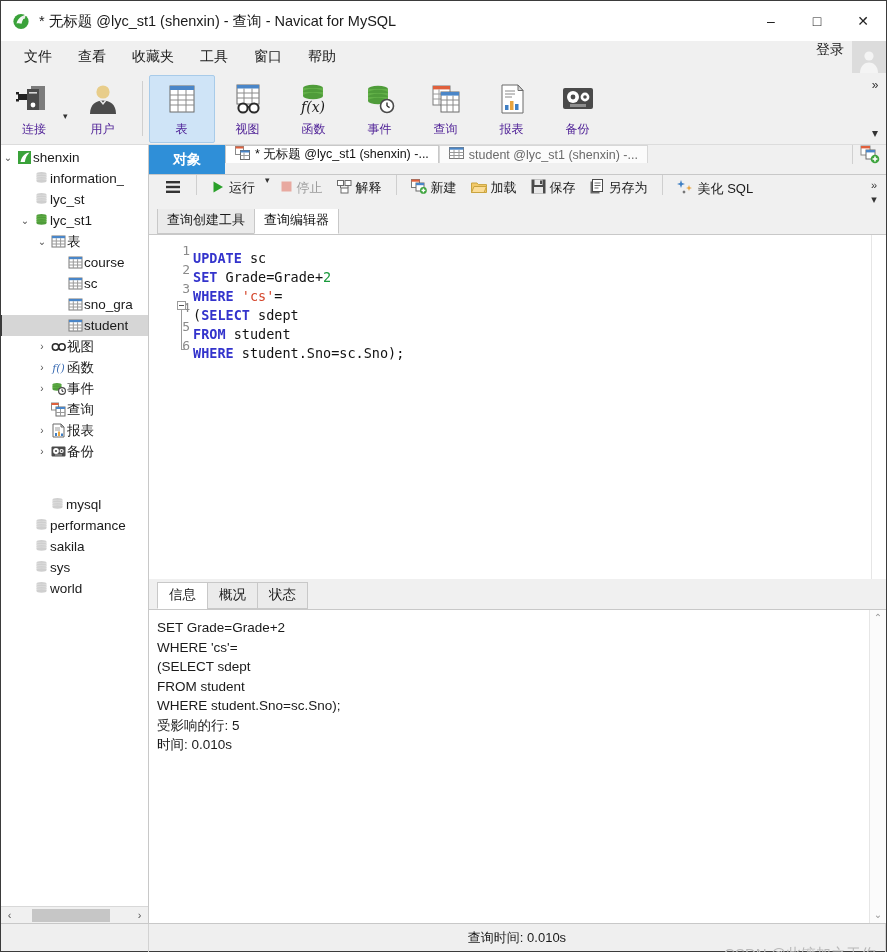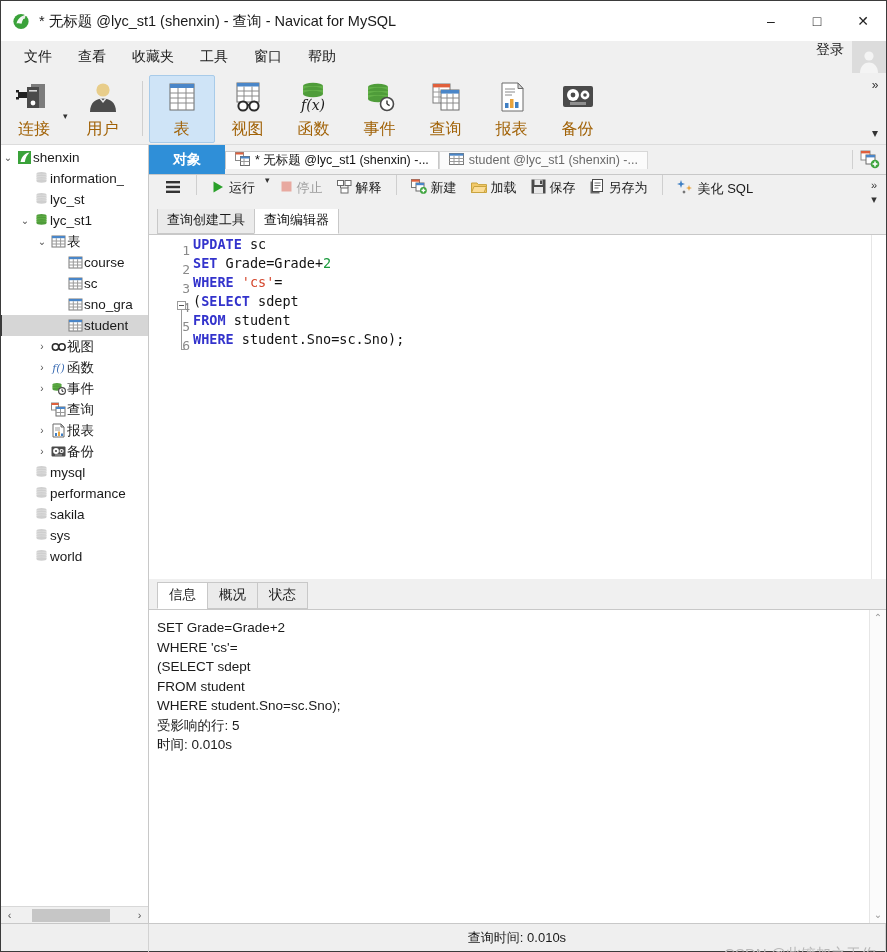--- a/index.html
+++ b/index.html
@@ -53,21 +53,21 @@
   }
   .tb-group { display: flex; align-items: center; }
   .tb-sep { width: 1px; background: #cfcfcf; margin: 8px 6px; }
   .tb-btn {
     width: 66px; height: 68px; display: flex; flex-direction: column;
     align-items: center; justify-content: center; gap: 3px;
     border: 1px solid transparent; border-radius: 2px; margin: 6px 0;
   }
   .tb-btn.active { background: #cfe4f7; border-color: #a8cbe9; }
   .tb-ico { height: 38px; display: flex; align-items: center; justify-content: center; }
-  .tb-lbl { font-size: 16px; color: #a16207; }
+  .tb-lbl { font-size: 12px; color: #4c1d95; }
   .tb-caret {
     font-size: 9px; color: #333; align-self: center; margin-left: -4px;
     margin-right: 2px; padding-top: 14px;
   }
   .tb-overflow {
     position: absolute; right: 2px; top: 0; height: 72px; width: 18px;
     display: flex; flex-direction: column; align-items: center;
     justify-content: space-between; padding: 6px 0;
   }
   .tb-overflow span { font-size: 12px; color: #333; line-height: 1; }
@@ -112,21 +112,21 @@
   .rightpane { flex: 1 1 auto; display: flex; flex-direction: column; min-width: 0; background: #f0f0f0; }
 
   .tabstrip {
     height: 30px; flex: 0 0 30px; display: flex; align-items: stretch;
     background: #f0f0f0; border-bottom: 1px solid #c8c8c8;
   }
   .obj-tab {
     width: 76px; background: #2f8fd8; color: #fff; font-size: 14px;
     display: flex; align-items: center; justify-content: center; font-weight: bold;
   }
-  .doc-tabs { display: flex; align-items: center; flex: 1; min-width: 0; }
+  .doc-tabs { display: flex; align-items: flex-start; flex: 1; min-width: 0; }
   .doc-tab {
     display: flex; align-items: center; gap: 5px; padding: 0 9px;
     font-size: 12.5px; color: #333; background: #f0f0f0; white-space: nowrap;
     max-width: 260px;
   }
   .doc-tab.active { background: #ffffff; border: 1px solid #c8c8c8; border-bottom: none; color: #111; }
   .doc-tab.inactive { background: #fbfbfb; border: 1px solid #d7d7d7; border-bottom: none; color: #6a6a6a; }
   .tab-filler { flex: 1; }
   .tab-newbtn {
     width: 34px; display: flex; align-items: center; justify-content: center;
@@ -182,21 +182,21 @@
   .fold-box::after {
     content: ""; position: absolute; left: 1px; top: 3px; width: 5px; height: 1px; background: #555;
   }
   .fold-line {
     position: absolute; left: 4px; top: 69px; width: 1px; height: 40px; background: #9b9b9b;
   }
   .fold-tick {
     position: absolute; left: 4px; top: 108px; width: 6px; height: 1px; background: #9b9b9b;
   }
   .code {
-    flex: 1 1 auto; padding-top: 0;
+    flex: 1 1 auto; padding-top: 14px;
     font-family: "DejaVu Sans Mono", monospace; font-size: 13.5px; color: #111;
   }
   .cline { height: 19px; line-height: 19px; white-space: pre; }
   .kw { color: #3333cc; font-weight: bold; }
   .str { color: #d4442a; }
   .num { color: #1a9a3c; }
   .vscroll-e {
     position: absolute; right: 0; top: 0; bottom: 0; width: 15px;
     background: #ffffff; border-left: 1px solid #e6e6e6;
   }
@@ -631,21 +631,21 @@
                 <rect x="0.5" y="2.5" width="14" height="10" rx="1" fill="#4a4a4a"></rect>
                 <circle cx="5" cy="7" r="2.9" fill="#fff"></circle>
                 <circle cx="5" cy="7" r="1.1" fill="#4a4a4a"></circle>
                 <circle cx="10.6" cy="7" r="2.1" fill="#fff"></circle>
                 <circle cx="10.6" cy="7" r="0.9" fill="#4a4a4a"></circle>
                 <rect x="4" y="10.2" width="7" height="1.5" fill="#8f8f8f"></rect>
               </svg>
             </span>
             <span class="tlbl">备份</span>
           </div>
-          <div class="tnode" style="padding-left: 17px;">
+          <div class="tnode" style="padding-left: 33px; margin-top: 32px;">
             <span class="twist"></span>
             <span class="tico">
               <svg width="15" height="15" viewBox="0 0 15 15">
                 <ellipse cx="7.5" cy="2.8" rx="5" ry="1.7" fill="#cfcfcf"></ellipse>
                 <rect x="2.5" y="2.8" width="10" height="2.4" fill="#dcdcdc"></rect>
                 <ellipse cx="7.5" cy="5.2" rx="5" ry="1.7" fill="#cfcfcf"></ellipse>
                 <rect x="2.5" y="5.2" width="10" height="2.4" fill="#dcdcdc"></rect>
                 <ellipse cx="7.5" cy="7.6" rx="5" ry="1.7" fill="#cfcfcf"></ellipse>
                 <rect x="2.5" y="7.6" width="10" height="2.4" fill="#dcdcdc"></rect>
                 <ellipse cx="7.5" cy="10" rx="5" ry="1.7" fill="#cfcfcf"></ellipse>

